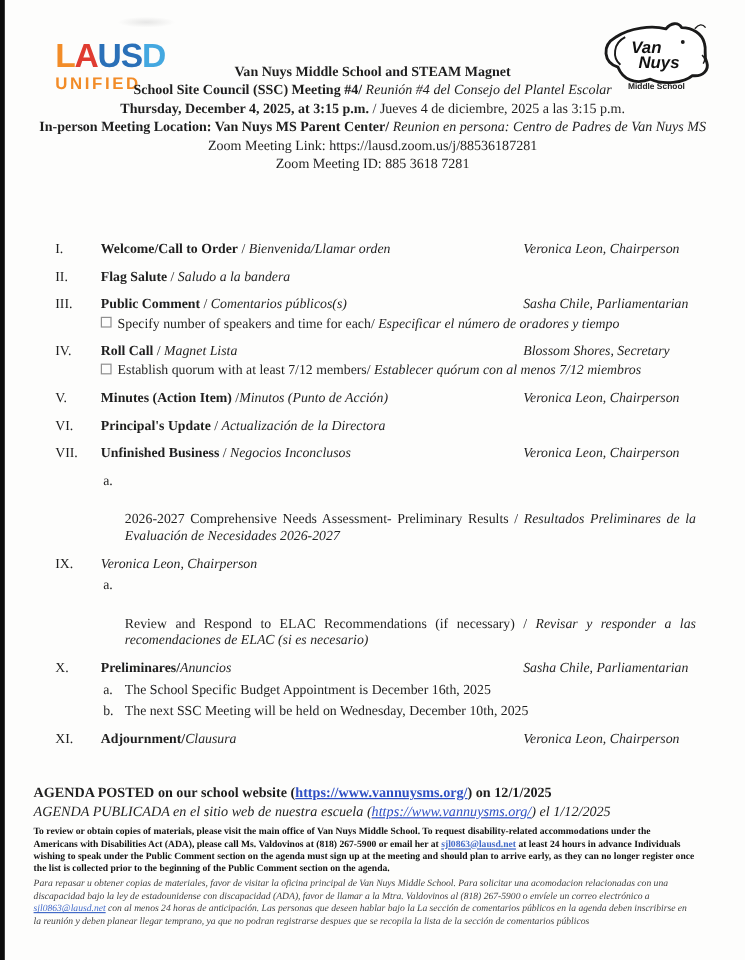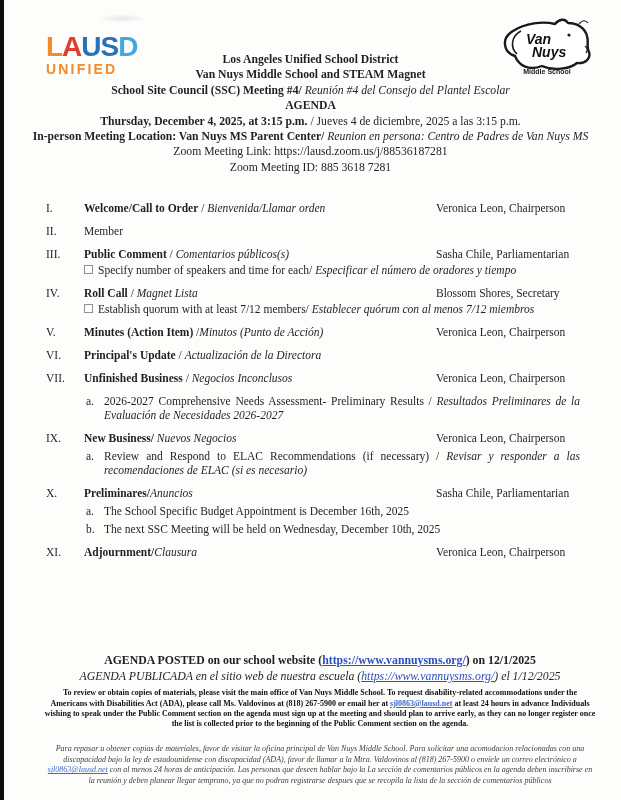--- a/index.html
+++ b/index.html
@@ -28,35 +28,35 @@
   .b{font-weight:700;}
   .i{font-style:italic;}
   .header div{white-space:nowrap;}
 
   
   .agenda{position:absolute;left:46px;top:201px;width:540px;font-size:11.5px;line-height:14px;}
   .item{margin-bottom:9px;}
   .row{display:flex;align-items:flex-start;}
   .num{width:38px;flex-shrink:0;}
   .title{flex:1;min-width:0;}
-  .presenter{width:150px;flex-shrink:0;}
+  .presenter{width:150px;flex-shrink:0;font-style:italic;}
   .note{margin-left:38px;margin-top:2px;}
   .cbx{display:inline-block;width:7px;height:7px;border:1px solid #8f8f8f;margin-right:5px;vertical-align:0;}
   .sub{display:flex;margin-left:40px;margin-top:4px;}
   .sub-m{width:18px;flex-shrink:0;}
   .sub-t{flex:1;padding-right:6px;}
-  .just{text-align:justify;}
-
-  
-  .footer{position:absolute;left:44px;top:653px;width:552px;text-align:center;}
+  .just{text-align:justify;margin-top:32px;}
+
+  
+  .footer{position:absolute;left:28px;top:653px;width:552px;}
   .posted{font-size:11.8px;line-height:15.6px;}
   a.lnk{color:#2e4fc4;text-decoration:underline;cursor:pointer;}
   a.eml{color:#4169c8;text-decoration:underline;cursor:pointer;}
   .notice-en{margin-top:4px;font-size:8px;line-height:10.4px;font-weight:700;color:#111;}
-  .notice-es{margin-top:14px;font-size:8px;line-height:10.7px;font-style:italic;color:#3d3d3d;}
+  .notice-es{margin-top:1px;font-size:8px;line-height:10.7px;font-style:italic;color:#3d3d3d;}
 </style>
 </head>
 <body>
 
 <div class="page">
   <div class="scan-bar"></div>
   <div class="smudge"></div>
 
   <div class="lausd">
     <div class="lausd-word"><span class="c-L">L</span><span class="c-A">A</span><span class="c-U">U</span><span class="c-S">S</span><span class="c-D">D</span></div>
@@ -68,26 +68,24 @@
     <path d="M20 40 C8 36 6 22 18 15 C30 7 48 5 60 8 C64 3 70 2 73 7 C82 7 90 12 92 20 C94 27 91 30 94 36 C96 42 91 48 82 47 C75 53 58 55 47 50 C34 55 24 50 20 40 Z" fill="#ffffff" stroke="#1a1a1a" stroke-width="2.4" stroke-linejoin="round"></path>
     <path d="M22 38 C15 32 16 20 26 15" fill="none" stroke="#1a1a1a" stroke-width="1.6"></path>
     <circle cx="74" cy="19" r="1.6" fill="#1a1a1a"></circle>
     <path d="M90 30 q4 3 1 7" fill="none" stroke="#1a1a1a" stroke-width="1.3"></path>
     <text x="31" y="28" font-family="Liberation Sans, sans-serif" font-size="14" font-weight="800" font-style="italic" fill="#111">Van</text>
     <text x="37" y="41" font-family="Liberation Sans, sans-serif" font-size="14" font-weight="800" font-style="italic" fill="#111">Nuys</text>
     <text x="52" y="58" text-anchor="middle" font-family="Liberation Sans, sans-serif" font-size="7" font-weight="700" fill="#222">Middle School</text>
   </svg>
 
   <div class="header">
-    <div class="b">Los Angeles Unified School District</div>
     <div class="b">Van Nuys Middle School and STEAM Magnet</div>
     <div>
       <span class="b">School Site Council (SSC) Meeting #4/</span><span class="i"> Reunión #4 del Consejo del Plantel Escolar</span>
     </div>
-    <div class="b">AGENDA</div>
     <div>
       <span class="b">Thursday, December 4, 2025, at 3:15 p.m.</span><span> / Jueves 4 de diciembre, 2025 a las 3:15 p.m.</span>
     </div>
     <div>
       <span class="b">In-person Meeting Location: Van Nuys MS Parent Center/</span><span class="i"> Reunion en persona: Centro de Padres de Van Nuys MS</span>
     </div>
     <div>Zoom Meeting Link: https://lausd.zoom.us/j/88536187281</div>
     <div>Zoom Meeting ID: 885 3618 7281</div>
   </div>
 
@@ -97,21 +95,21 @@
       <div class="row">
         <span class="num">I.</span>
         <span class="title"><span class="b">Welcome/Call to Order</span><span> / </span><span class="i">Bienvenida/Llamar orden</span></span>
         <span class="presenter">Veronica Leon, Chairperson</span>
       </div>
     </div>
 
     <div class="item">
       <div class="row">
         <span class="num">II.</span>
-        <span class="presenter">Member</span>
+        <span class="title"><span class="b">Flag Salute</span><span> / </span><span class="i">Saludo a la bandera</span></span>
       </div>
     </div>
 
     <div class="item">
       <div class="row">
         <span class="num">III.</span>
         <span class="title"><span class="b">Public Comment</span><span> / </span><span class="i">Comentarios públicos(s)</span></span>
         <span class="presenter">Sasha Chile, Parliamentarian</span>
       </div>
       <div class="note">
@@ -156,21 +154,20 @@
     <div class="item">
       <div class="sub">
         <span class="sub-m">a.</span>
         <span class="sub-t just"><span>2026-2027 Comprehensive Needs Assessment- Preliminary Results</span><span> / </span><span class="i">Resultados Preliminares de la Evaluación de Necesidades 2026-2027</span></span>
       </div>
     </div>
 
     <div class="item">
       <div class="row">
         <span class="num">IX.</span>
-        <span class="title"><span class="b">New Business/</span><span> </span><span class="i">Nuevos Negocios</span></span>
         <span class="presenter">Veronica Leon, Chairperson</span>
       </div>
       <div class="sub">
         <span class="sub-m">a.</span>
         <span class="sub-t just"><span>Review and Respond to ELAC Recommendations (if necessary)</span><span> / </span><span class="i">Revisar y responder a las recomendaciones de ELAC (si es necesario)</span></span>
       </div>
     </div>
 
     <div class="item">
       <div class="row">

